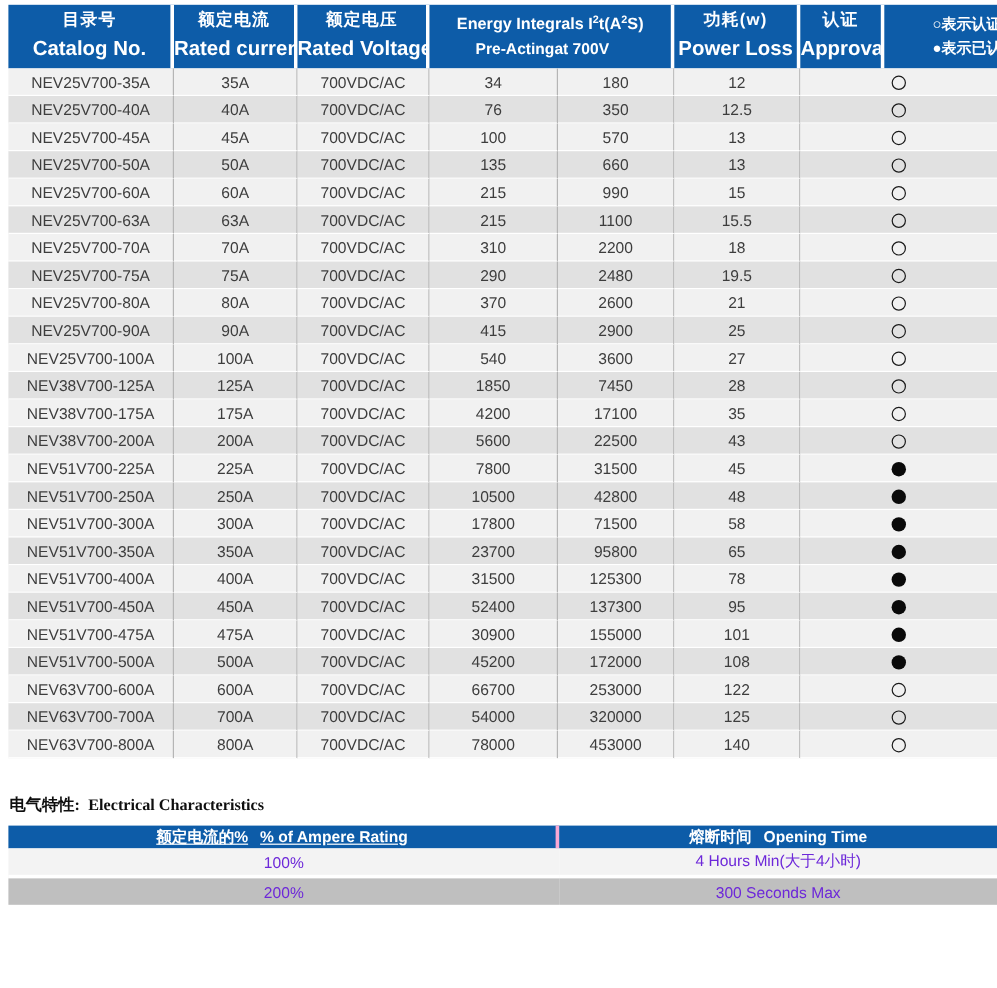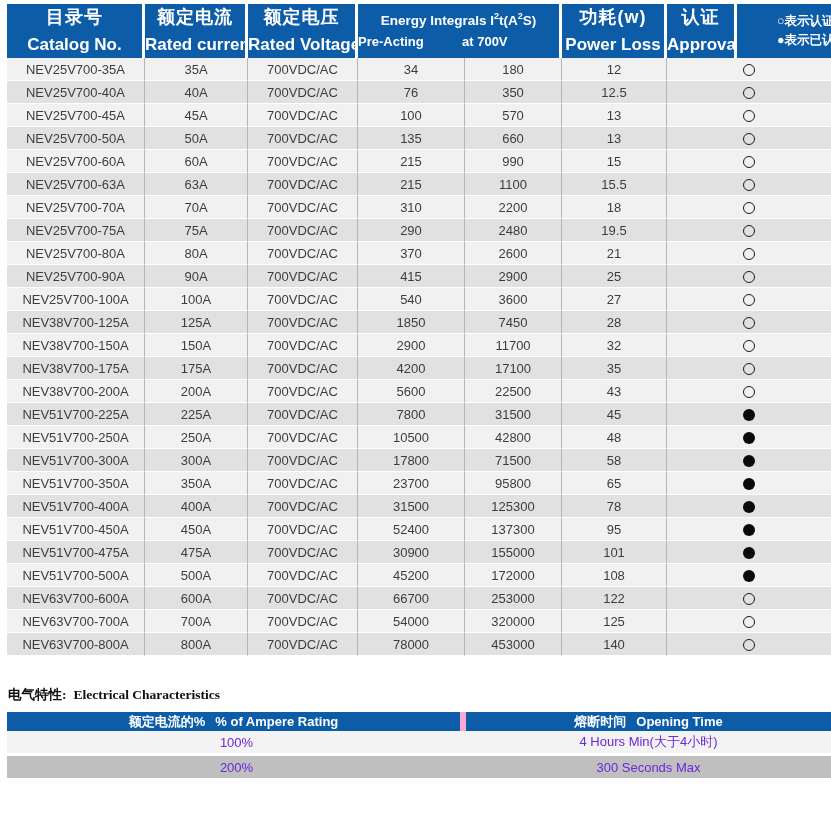--- a/index.html
+++ b/index.html
@@ -15,26 +15,26 @@
   table { border-collapse:separate; border-spacing:0; table-layout:fixed; }
   .main { width:824px; }
 
   .main thead th {
     background:#0d5ca8; color:#ffffff; font-weight:bold; font-size:13px;
     height:53px; padding:0; vertical-align:middle; text-align:center;
     border-right:3px solid #ffffff; line-height:1.55; overflow:hidden; white-space:nowrap;
   }
   .main thead th:last-child { border-right:none;padding-left:40px; }
   .hdr-line { display:block; }
-  .hdr-cn { font-size:18px; letter-spacing:1px; }
+  .hdr-cn { font-size:14px; letter-spacing:1px; }
   .hdr-en { font-size:17px; letter-spacing:0; }
   .energy-title { display:block; font-size:13.5px; }
   .energy-title sup { font-size:9px; }
   .energy-sub { display:flex; font-size:13px; }
-  .energy-sub .sub1 { width:104px; text-align:left; }
+  .energy-sub .sub1 { width:104px; text-align:right; }
   .energy-sub .sub2 { flex:1; text-align:left; }
   .legend-line { display:block; font-size:12.5px; letter-spacing:0; }
 
   .main tbody td {
     height:22px; padding:0; text-align:center; vertical-align:middle;
     font-size:13px; color:#3d3d3d;
     border-bottom:1px solid #ffffff; border-right:1px solid #b5b5b5;
     overflow:hidden; white-space:nowrap;
   }
   .main tbody td:last-child { border-right:none; }
@@ -51,21 +51,21 @@
     line-height:17px;
     font-family:Liberation Serif, serif;
   }
   .elec-title .en { margin-left:7px; }
 
   .elec { width:824px; margin-left:7px; }
   .elec thead th {
     background:#0d5ca8; color:#ffffff; font-weight:bold; font-size:13px;
     height:19px; padding:0; text-align:center; vertical-align:middle; white-space:nowrap;
   }
-  .elec thead th:first-child { border-right:6px solid #f9a8d4; }
+  .elec thead th:first-child { border-right:3px solid #f9a8d4;text-decoration:underline; }
   .elec thead .sp { display:inline-block; width:10px; }
   .elec tbody td {
     height:22px; padding:0; text-align:center; vertical-align:middle;
     font-size:13px; color:#6d28d9; white-space:nowrap;
   }
   .elec tbody tr:first-child td { background:#f3f3f3; border-bottom:3px solid #ffffff; }
   .elec tbody tr:last-child  td { background:#bfbfbf; }
 </style>
 </head>
 <body>
@@ -219,29 +219,20 @@
             <td>27</td>
             <td colspan="2"><span class="dot pending"></span></td>
           </tr>
           <tr>
             <td>NEV38V700-125A</td>
             <td>125A</td>
             <td>700VDC/AC</td>
             <td>1850</td>
             <td>7450</td>
             <td>28</td>
-            <td colspan="2"><span class="dot pending"></span></td>
-          </tr>
-          <tr>
-            <td>NEV38V700-150A</td>
-            <td>150A</td>
-            <td>700VDC/AC</td>
-            <td>2900</td>
-            <td>11700</td>
-            <td>32</td>
             <td colspan="2"><span class="dot pending"></span></td>
           </tr>
           <tr>
             <td>NEV38V700-175A</td>
             <td>175A</td>
             <td>700VDC/AC</td>
             <td>4200</td>
             <td>17100</td>
             <td>35</td>
             <td colspan="2"><span class="dot pending"></span></td>

